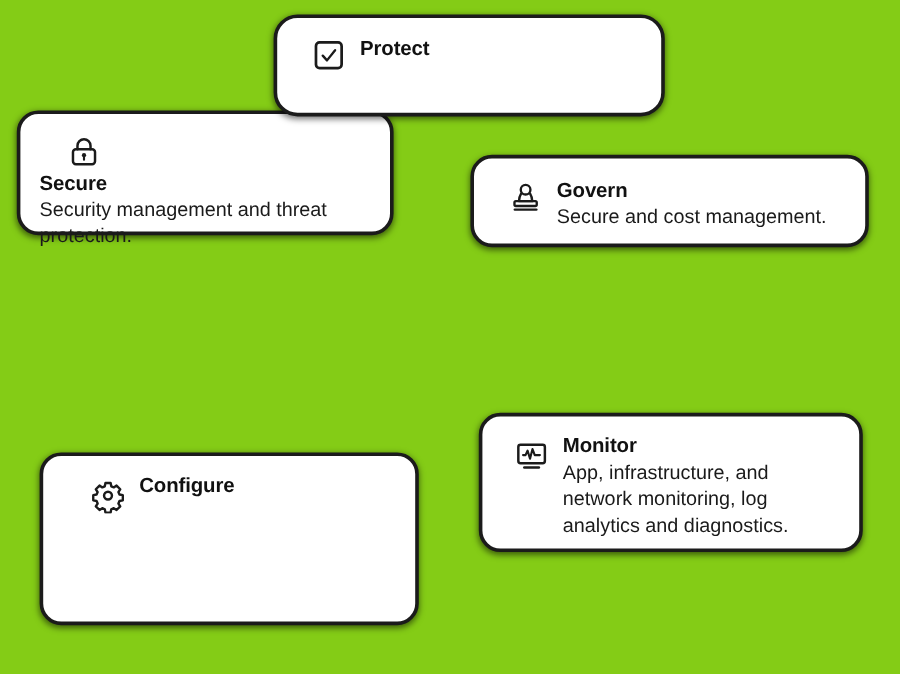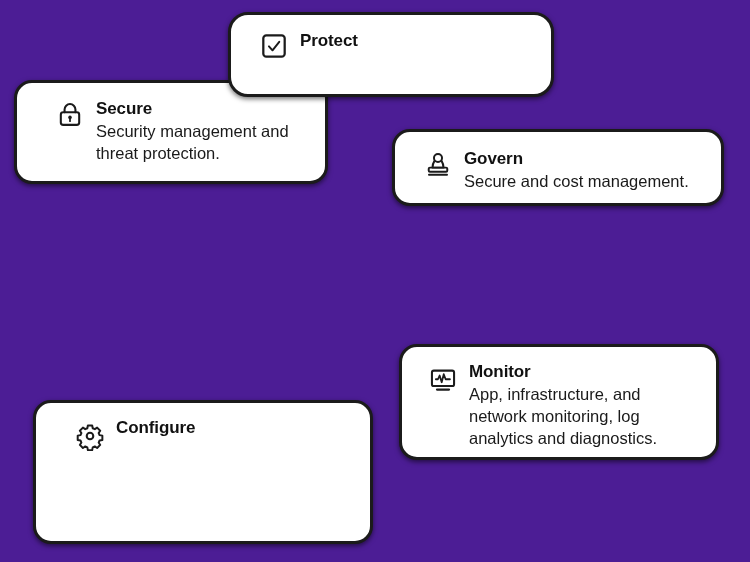--- a/index.html
+++ b/index.html
@@ -11,21 +11,21 @@
     width: 750px;
     height: 562px;
     background: #000000;
     font-family: "Liberation Sans", sans-serif;
     overflow: hidden;
   }
   #stage {
     position: relative;
     width: 750px;
     height: 562px;
-    background: #4c1d95;
+    background: #84cc16;
   }
   .card {
     position: absolute;
     box-sizing: border-box;
     background: #ffffff;
     border: 3px solid #1b1b1b;
     border-radius: 18px;
     display: flex;
     align-items: flex-start;
     padding: 14px 16px 14px 16px;
@@ -60,24 +60,24 @@
   .card-desc {
     font-size: 16.5px;
     font-weight: normal;
     color: #1a1a1a;
     line-height: 1.33;
     margin: 0;
   }
 
   
   #card-protect   { left: 228px; top: 12px;  width: 326px; height: 85px;  z-index: 5; border-radius: 20px; }
-  #card-secure    { left: 14px;  top: 80px;  width: 314px; height: 104px; z-index: 4; }
+  #card-secure    { left: 14px;  top: 92px;  width: 314px; height: 104px; z-index: 4; flex-direction: column; }
   #card-govern    { left: 392px; top: 129px; width: 332px; height: 77px;  z-index: 3; }
   #card-monitor   { left: 399px; top: 344px; width: 320px; height: 116px; z-index: 3; }
-  #card-configure { left: 33px;  top: 400px; width: 340px; height: 144px; z-index: 2; }
+  #card-configure { left: 33px;  top: 377px; width: 316px; height: 144px; z-index: 2; }
 
   #card-protect   .card-icon { margin-left: 12px; }
   #card-secure    .card-icon { margin-left: 22px; }
   #card-govern    .card-icon { margin-left: 12px; margin-top: 4px; }
   #card-monitor   .card-icon { margin-left: 10px; margin-top: 4px; }
   #card-configure .card-icon { margin-left: 23px; margin-top: 4px; }
 
   #card-protect   .card-text { padding-top: 1px; }
   #card-secure    .card-text { padding-top: 1px; }
   #card-govern    .card-text { padding-top: 2px; }

